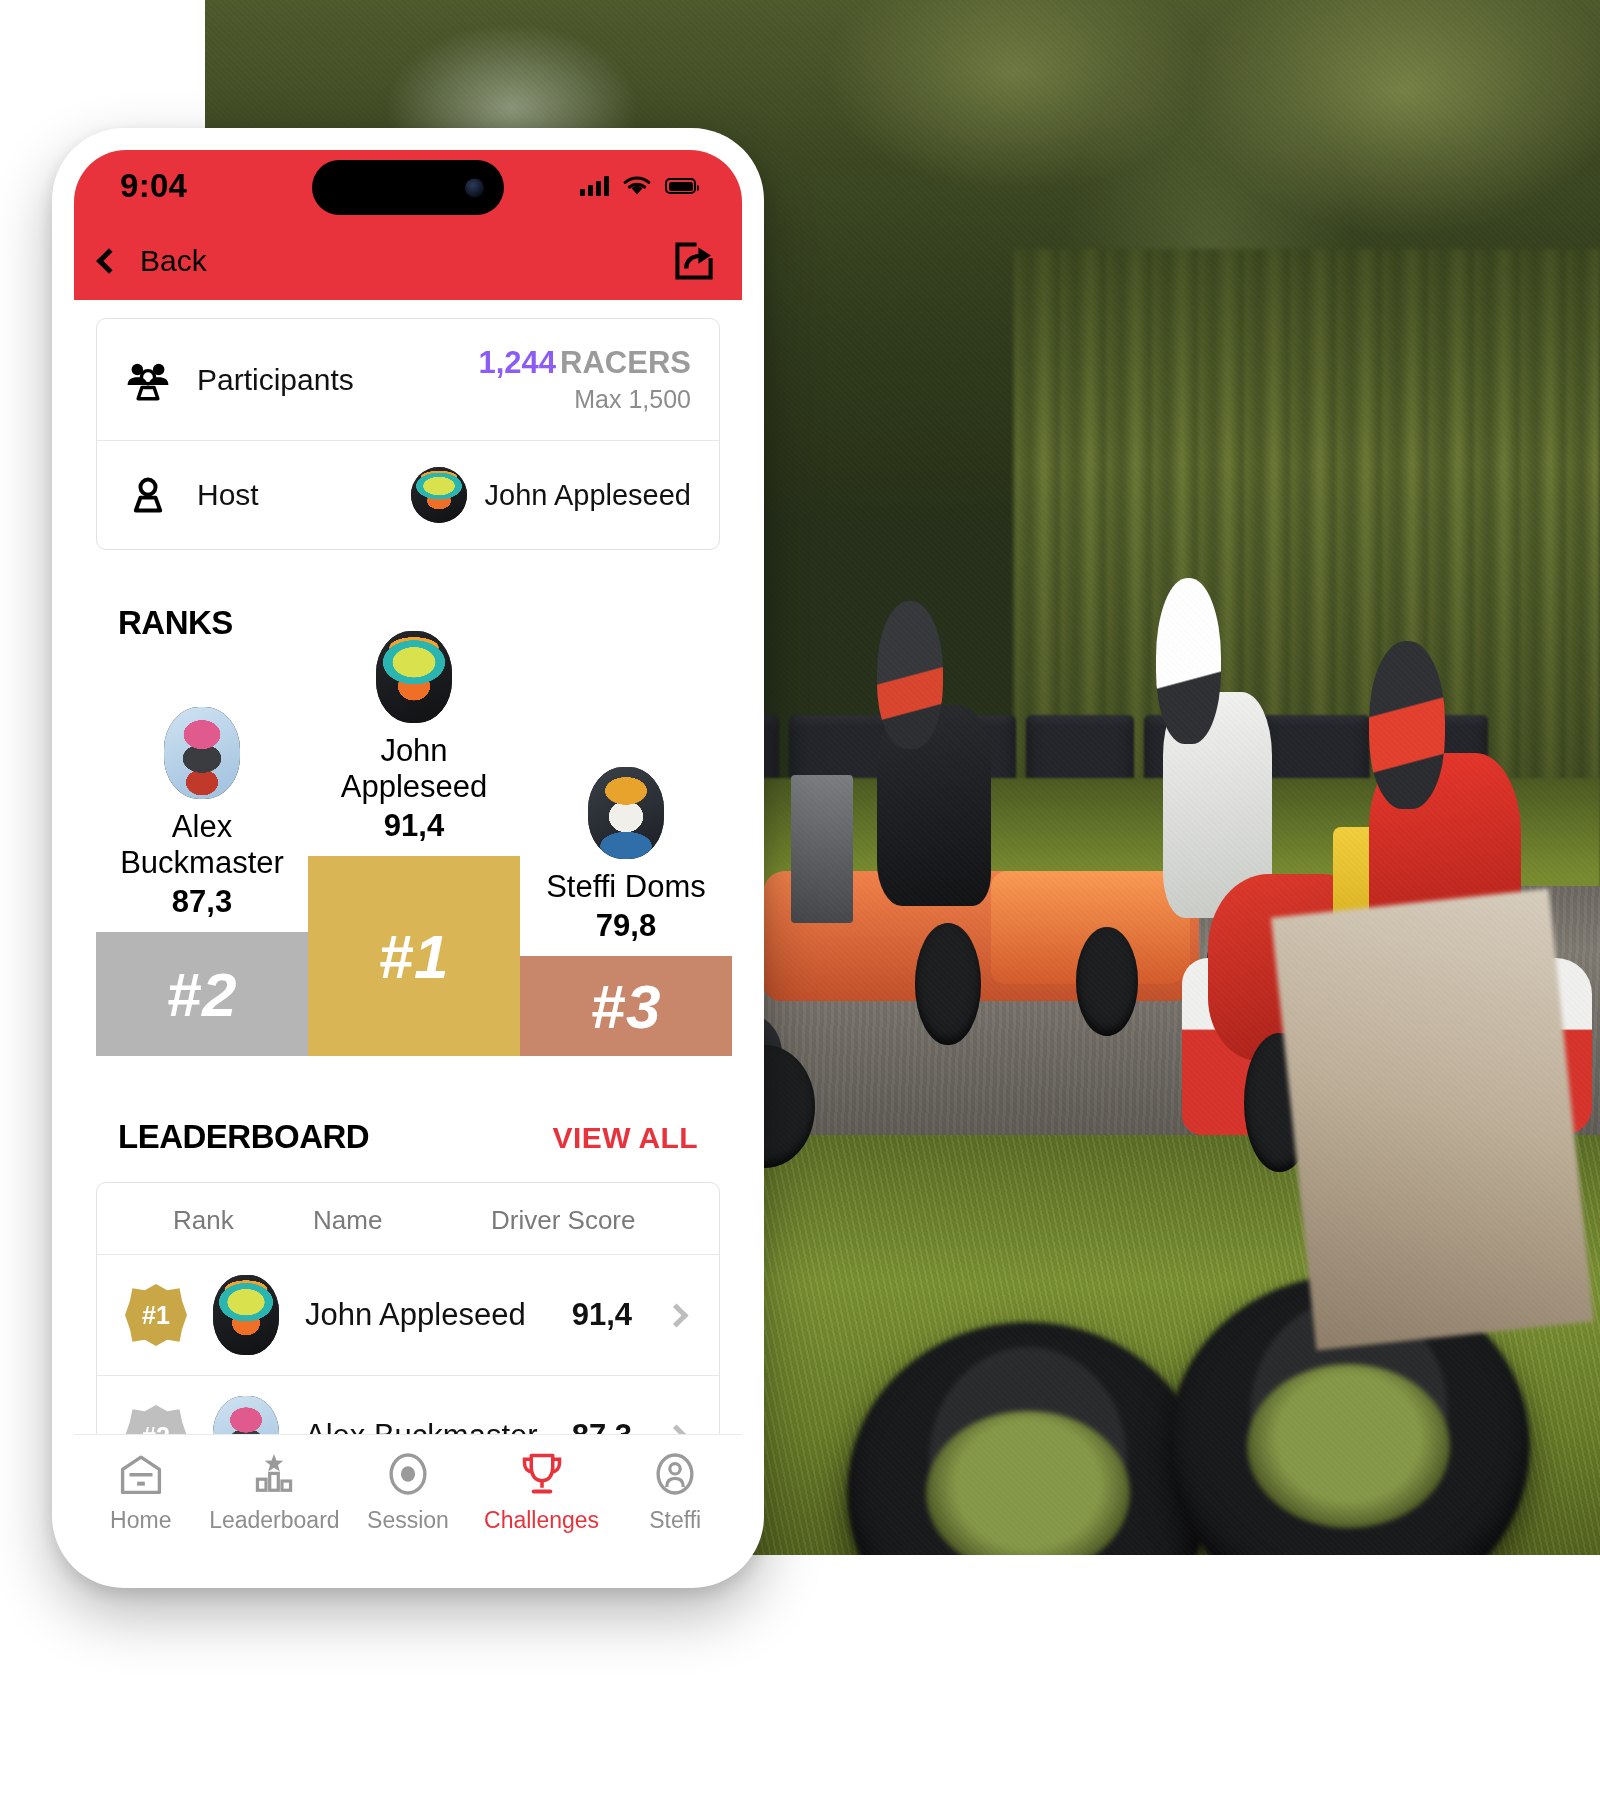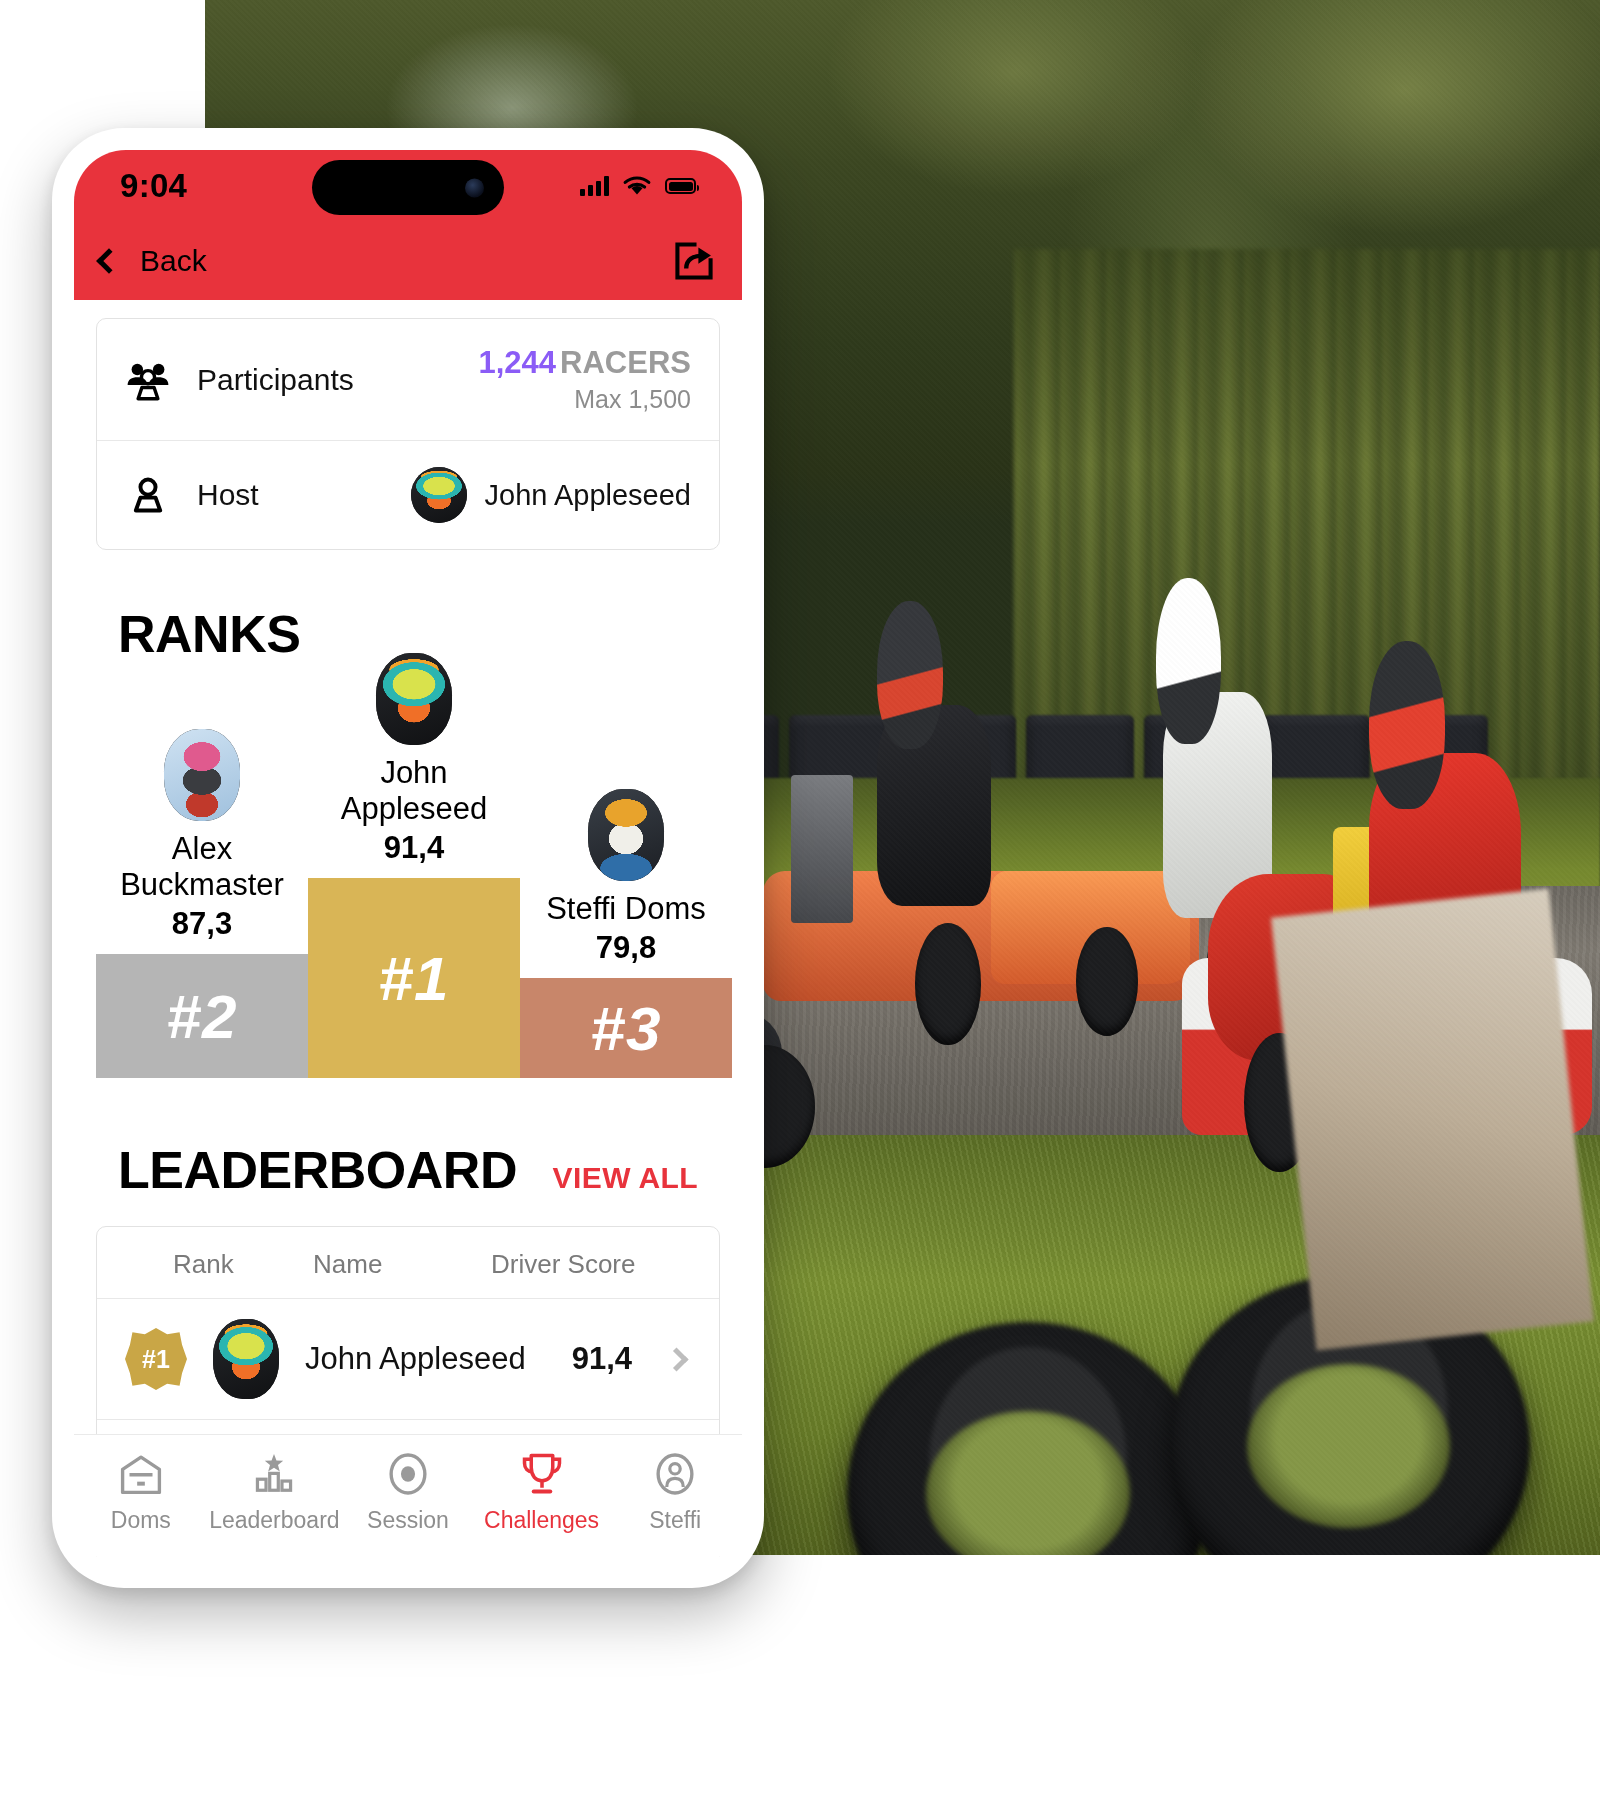--- a/index.html
+++ b/index.html
@@ -244,21 +244,21 @@
       radial-gradient(ellipse 36% 22% at 50% 56%, #3a3c40 0 70%, rgba(0,0,0,0) 71%),
       radial-gradient(ellipse 30% 20% at 50% 82%, #c0392b 0 70%, rgba(0,0,0,0) 71%),
       linear-gradient(160deg,#cfe2f2,#9fc0dd); }
   .av-steffi .hm{ background:
       radial-gradient(ellipse 44% 24% at 50% 26%, #e8a32c 0 62%, rgba(0,0,0,0) 63%),
       radial-gradient(ellipse 32% 24% at 50% 54%, #f0efe9 0 70%, rgba(0,0,0,0) 71%),
       radial-gradient(ellipse 48% 22% at 50% 86%, #2f6ea8 0 70%, rgba(0,0,0,0) 71%),
       linear-gradient(160deg,#3a4048,#1b1e23); }
 
   
-  .h2{ font-size:52px; font-weight:800; letter-spacing:-.5px; color:#000; }
+  .h2{ font-size:33px; font-weight:800; letter-spacing:-.5px; color:#000; }
   .sec-ranks{ margin:54px 0 0 44px; }
 
   
   .podium{ position:relative; margin:0 22px; height:388px; }
   .pod-col{ position:absolute; bottom:0; text-align:center; }
   .pod-col .pname{ font-size:31px; line-height:1.18; color:#000; }
   .pod-col .pscore{ font-size:31px; font-weight:700; color:#000; margin-top:2px; }
   .pod-bar{ display:flex; align-items:center; justify-content:center;
     font-size:62px; font-weight:900; font-style:italic; color:#fff; letter-spacing:1px; }
   .pod-col .avatar{ margin:0 auto 10px auto; }
@@ -518,21 +518,21 @@
         </div>
       </div>
 
       <div class="tabbar">
         <div class="tab">
           <svg class="icon-svg" viewBox="0 0 30 30">
             <path d="M3 12 L15 4 L27 12 V27 H3 Z" fill="none" stroke="#9A9A9A" stroke-width="2.2" stroke-linejoin="round"></path>
             <path d="M7.5 15.5 H22.5" stroke="#9A9A9A" stroke-width="2.2"></path>
             <rect x="12.5" y="20" width="5" height="2.6" fill="#9A9A9A"></rect>
           </svg>
-          <span class="tlabel">Doms</span>
+          <span class="tlabel">Home</span>
         </div>
         <div class="tab">
           <svg class="icon-svg" viewBox="0 0 30 30">
             <path d="M15 2 L16.6 6.2 L21 6.4 L17.6 9.2 L18.8 13.4 L15 11 L11.2 13.4 L12.4 9.2 L9 6.4 L13.4 6.2 Z" fill="#9A9A9A"></path>
             <rect x="12.2" y="14.6" width="5.6" height="11" fill="none" stroke="#9A9A9A" stroke-width="2.1"></rect>
             <rect x="4.2" y="18.4" width="5.6" height="7.2" fill="none" stroke="#9A9A9A" stroke-width="2.1"></rect>
             <rect x="20.2" y="19.6" width="5.6" height="6" fill="none" stroke="#9A9A9A" stroke-width="2.1"></rect>
           </svg>
           <span class="tlabel">Leaderboard</span>
         </div>

